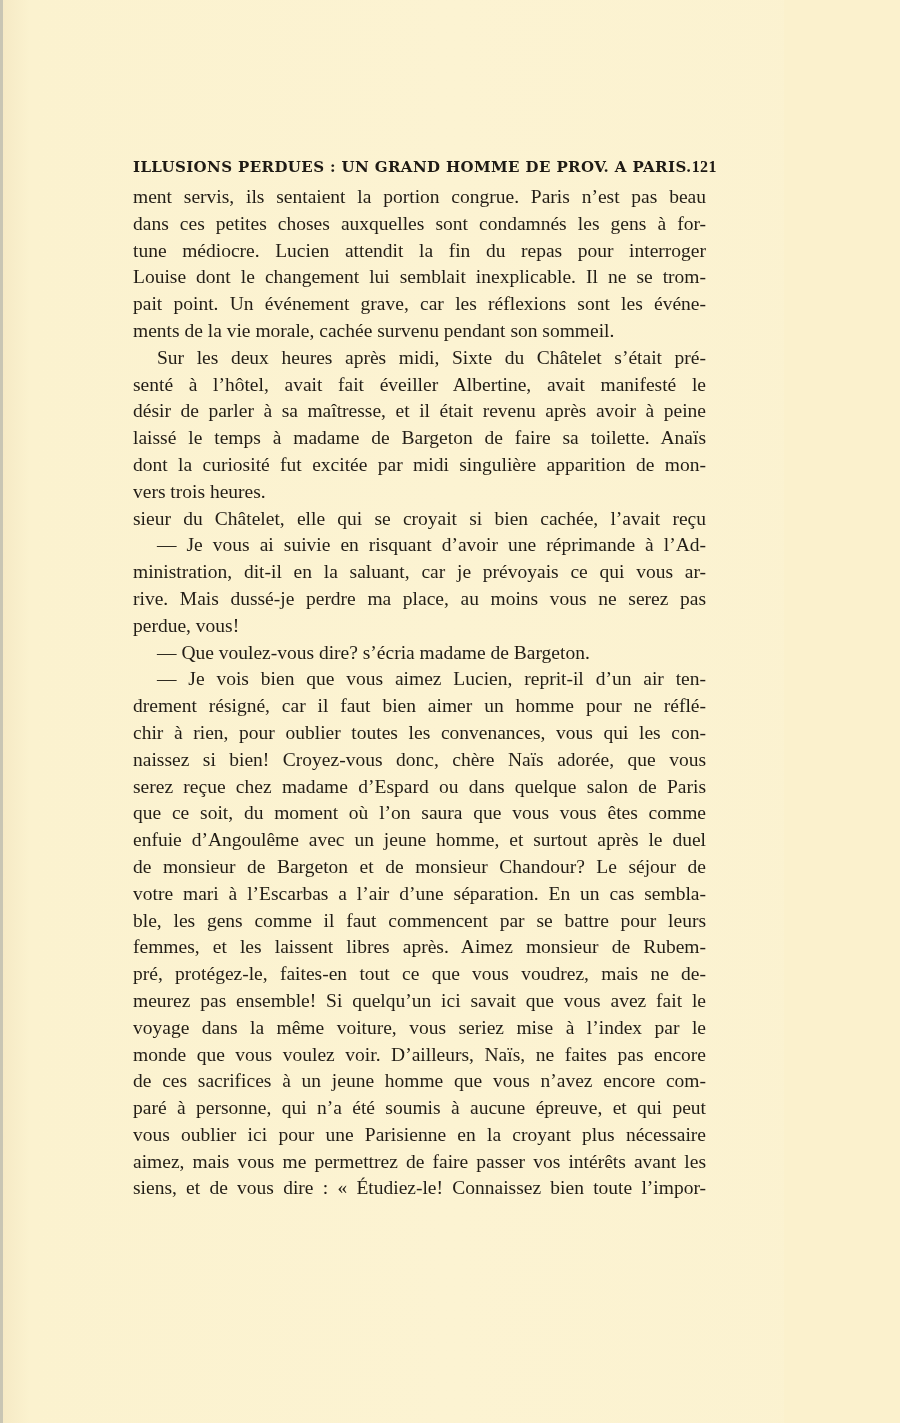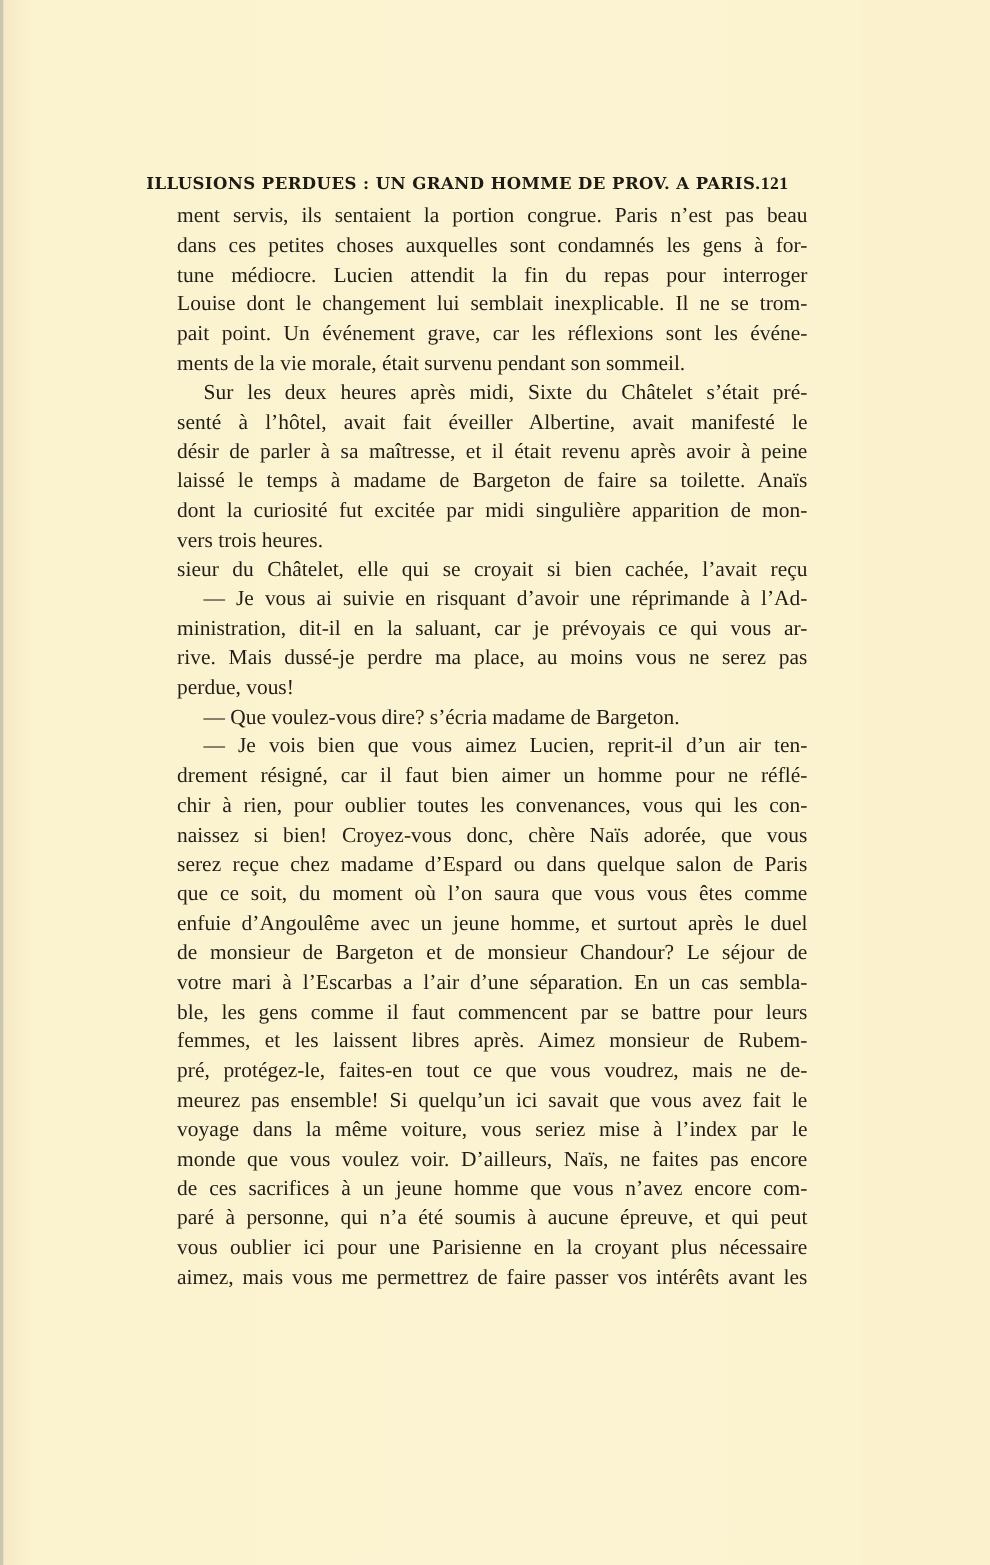--- a/index.html
+++ b/index.html
@@ -23,21 +23,20 @@
     color: #1e1a14;
     display: flex; justify-content: space-between; align-items: baseline;
     white-space: nowrap;
   }
   .header .folio { font-size: 16px; font-weight: bold; font-family: "Liberation Serif", serif; }
   .body {
     position: absolute; left: 133px; top: 184px; width: 573px;
     font-family: "Liberation Serif", serif;
     font-size: 19.5px; line-height: 26.8px;
     color: #221d16;
-    margin-left: 28px;
   }
   .line {
     display: block; height: 26.8px; white-space: nowrap;
     text-align: justify; text-align-last: justify;
   }
   .line.last { text-align-last: left; }
   .line.indent { padding-left: 24px; }
 </style>
 </head>
 <body>
@@ -49,21 +48,21 @@
     <span>ILLUSIONS PERDUES : UN GRAND HOMME DE PROV. A PARIS.</span>
     <span class="folio">121</span>
   </div>
 
   <div class="body" id="body-text">
       <span class="line">ment servis, ils sentaient la portion congrue. Paris n’est pas beau</span>
       <span class="line">dans ces petites choses auxquelles sont condamnés les gens à for-</span>
       <span class="line">tune médiocre. Lucien attendit la fin du repas pour interroger</span>
       <span class="line">Louise dont le changement lui semblait inexplicable. Il ne se trom-</span>
       <span class="line">pait point. Un événement grave, car les réflexions sont les événe-</span>
-      <span class="line last">ments de la vie morale, était survenu pendant son sommeil.</span>
+      <span class="line last">ments de la vie morale, cachée survenu pendant son sommeil.</span>
       <span class="line indent">Sur les deux heures après midi, Sixte du Châtelet s’était pré-</span>
       <span class="line">senté à l’hôtel, avait fait éveiller Albertine, avait manifesté le</span>
       <span class="line">désir de parler à sa maîtresse, et il était revenu après avoir à peine</span>
       <span class="line">laissé le temps à madame de Bargeton de faire sa toilette. Anaïs</span>
       <span class="line">dont la curiosité fut excitée par midi singulière apparition de mon-</span>
       <span class="line last">vers trois heures.</span>
       <span class="line">sieur du Châtelet, elle qui se croyait si bien cachée, l’avait reçu</span>
       <span class="line indent">— Je vous ai suivie en risquant d’avoir une réprimande à l’Ad-</span>
       <span class="line">ministration, dit-il en la saluant, car je prévoyais ce qui vous ar-</span>
       <span class="line">rive. Mais dussé-je perdre ma place, au moins vous ne serez pas</span>
@@ -81,14 +80,15 @@
       <span class="line">ble, les gens comme il faut commencent par se battre pour leurs</span>
       <span class="line">femmes, et les laissent libres après. Aimez monsieur de Rubem-</span>
       <span class="line">pré, protégez-le, faites-en tout ce que vous voudrez, mais ne de-</span>
       <span class="line">meurez pas ensemble! Si quelqu’un ici savait que vous avez fait le</span>
       <span class="line">voyage dans la même voiture, vous seriez mise à l’index par le</span>
       <span class="line">monde que vous voulez voir. D’ailleurs, Naïs, ne faites pas encore</span>
       <span class="line">de ces sacrifices à un jeune homme que vous n’avez encore com-</span>
       <span class="line">paré à personne, qui n’a été soumis à aucune épreuve, et qui peut</span>
       <span class="line">vous oublier ici pour une Parisienne en la croyant plus nécessaire</span>
       <span class="line">aimez, mais vous me permettrez de faire passer vos intérêts avant les</span>
+      <span class="line">siens, et de vous dire : « Étudiez-le! Connaissez bien toute l’impor-</span>
     </div>
 </div>
 
 </body></html>

